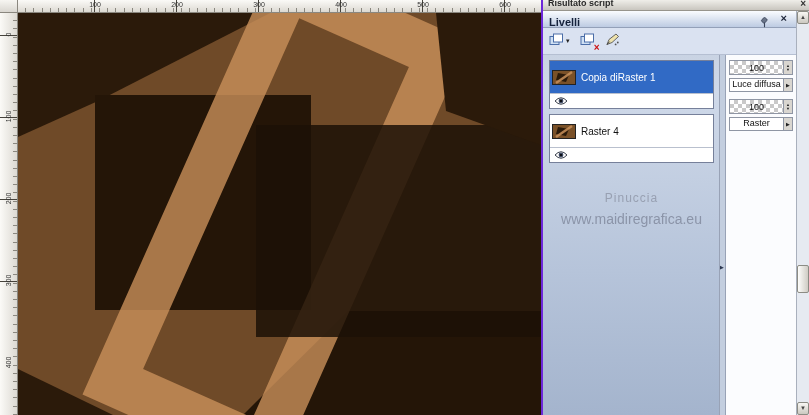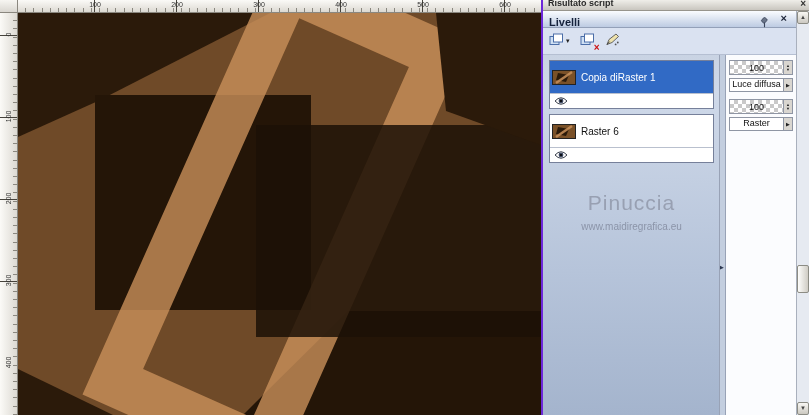--- a/index.html
+++ b/index.html
@@ -58,22 +58,22 @@
   .layer-block { border:1px solid #76809a; background:#fff; margin-bottom:5px; }
   .name-row { height:19px; display:flex; align-items:center; gap:5px; padding:16px 2px; }
   .name-row.selected { background:#316ac5; }
   .name-row.selected .layer-name { color:#fff; }
   .layer-name { font-size:10px; color:#111; white-space:nowrap; }
   .thumb { width:24px; height:15px; border:1px solid #222; flex:0 0 auto; background:#7a5128; }
   .thumb svg { display:block; width:100%; height:100%; }
   .eye-row { height:15px; border-top:1px solid #b9c0ce; display:flex; align-items:center; padding-left:4px; background:#fff; }
 
   .watermark { margin-top:16px; text-align:center; }
-  .wm1 { font-size:21px; color:#98a0b2; letter-spacing:1px;margin-top:28px; }
-  .wm2 { font-size:10px; color:#8b94a8; margin-top:6px; }
+  .wm1 { font-size:12px; color:#98a0b2; letter-spacing:1px;margin-top:28px; }
+  .wm2 { font-size:14px; color:#8b94a8; margin-top:6px; }
 
   .splitter { position:relative; width:7px; background:#c3cedf; border-left:1px solid #98a2b6; border-right:1px solid #98a2b6; }
   .split-arrow { position:absolute; top:58%; left:0px; font-size:5px; color:#2c3850; }
 
   .controls { width:70px; background:#fbfcfe; padding:5px 3px 0 3px; }
   .op-row { position:relative; height:15px; border:1px solid #8f96a4;
     background-image:
       linear-gradient(45deg,#c9c9c9 25%,transparent 25%,transparent 75%,#c9c9c9 75%),
       linear-gradient(45deg,#c9c9c9 25%,#ffffff 25%,#ffffff 75%,#c9c9c9 75%);
     background-size:8px 8px; background-position:0 0,4px 4px; }
@@ -211,21 +211,21 @@
 
           <div class="layer-block">
             <div class="name-row">
               <span class="thumb">
                 <svg viewBox="0 0 22 13" preserveAspectRatio="none">
                   <rect width="22" height="13" fill="#7a5128"></rect>
                   <polygon points="5,2 16,4 13,11 3,9" fill="#2b1a0a"></polygon>
                   <line x1="3" y1="12" x2="19" y2="1" stroke="#c9905a" stroke-width="2.4" stroke-opacity="0.85"></line>
                 </svg>
               </span>
-              <span class="layer-name">Raster 6</span>
+              <span class="layer-name">Raster 4</span>
             </div>
             <div class="eye-row">
               <span>
                 <svg width="14" height="10" viewBox="0 0 14 10">
                   <path d="M1,5 Q7,-1.5 13,5 Q7,11.5 1,5 Z" fill="#ffffff" stroke="#3a3f4c" stroke-width="1"></path>
                   <circle cx="7" cy="5" r="2.4" fill="#3f4a63"></circle>
                   <circle cx="7" cy="5" r="1.1" fill="#000000"></circle>
                 </svg>
               </span>
             </div>

